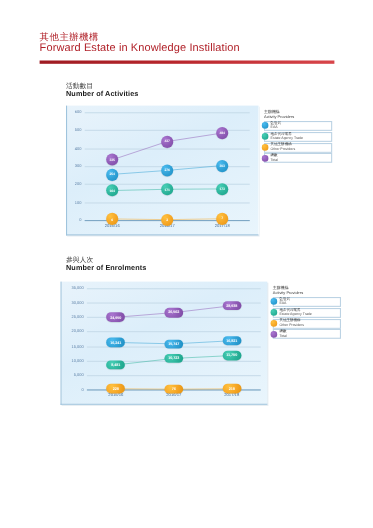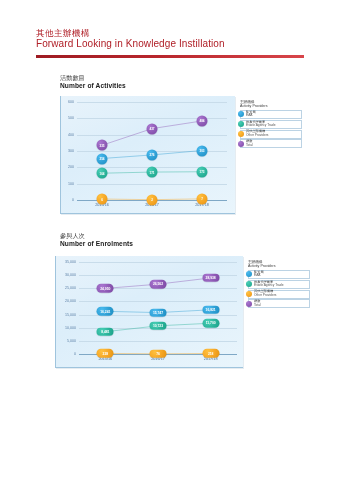--- a/index.html
+++ b/index.html
@@ -99,21 +99,21 @@
   
   #footer { position: absolute; left: 0; bottom: 0; width: 339px; height: 26px; }
 </style>
 </head>
 <body>
 
 <div id="page">
 
   <div id="header">
     <div class="hdr-cn">其他主辦機構</div>
-    <div class="hdr-en">Forward Looking in Knowledge Instillation</div>
+    <div class="hdr-en">Forward Estate in Knowledge Instillation</div>
     <div class="hdr-rule"></div>
   </div>
 
   <div class="sec-cn" style="left:60px; top:74px;">活動數目</div>
   <div class="sec-en" style="left:60px; top:82px;">Number of Activities</div>
 
   <div class="chart-shell" id="chart1-shell" style="left:60px; top:96px; width:245px; height:122px;">
     <div class="chart-panel" id="chart1-panel" style="width:175px; height:118px;"></div>
     <div class="plot" id="chart1-plot" style="left:17px; top:6px; width:150px; height:98px;">
         <div class="gridline" style="left: 0px; top: 98px; width: 150px;"></div>

